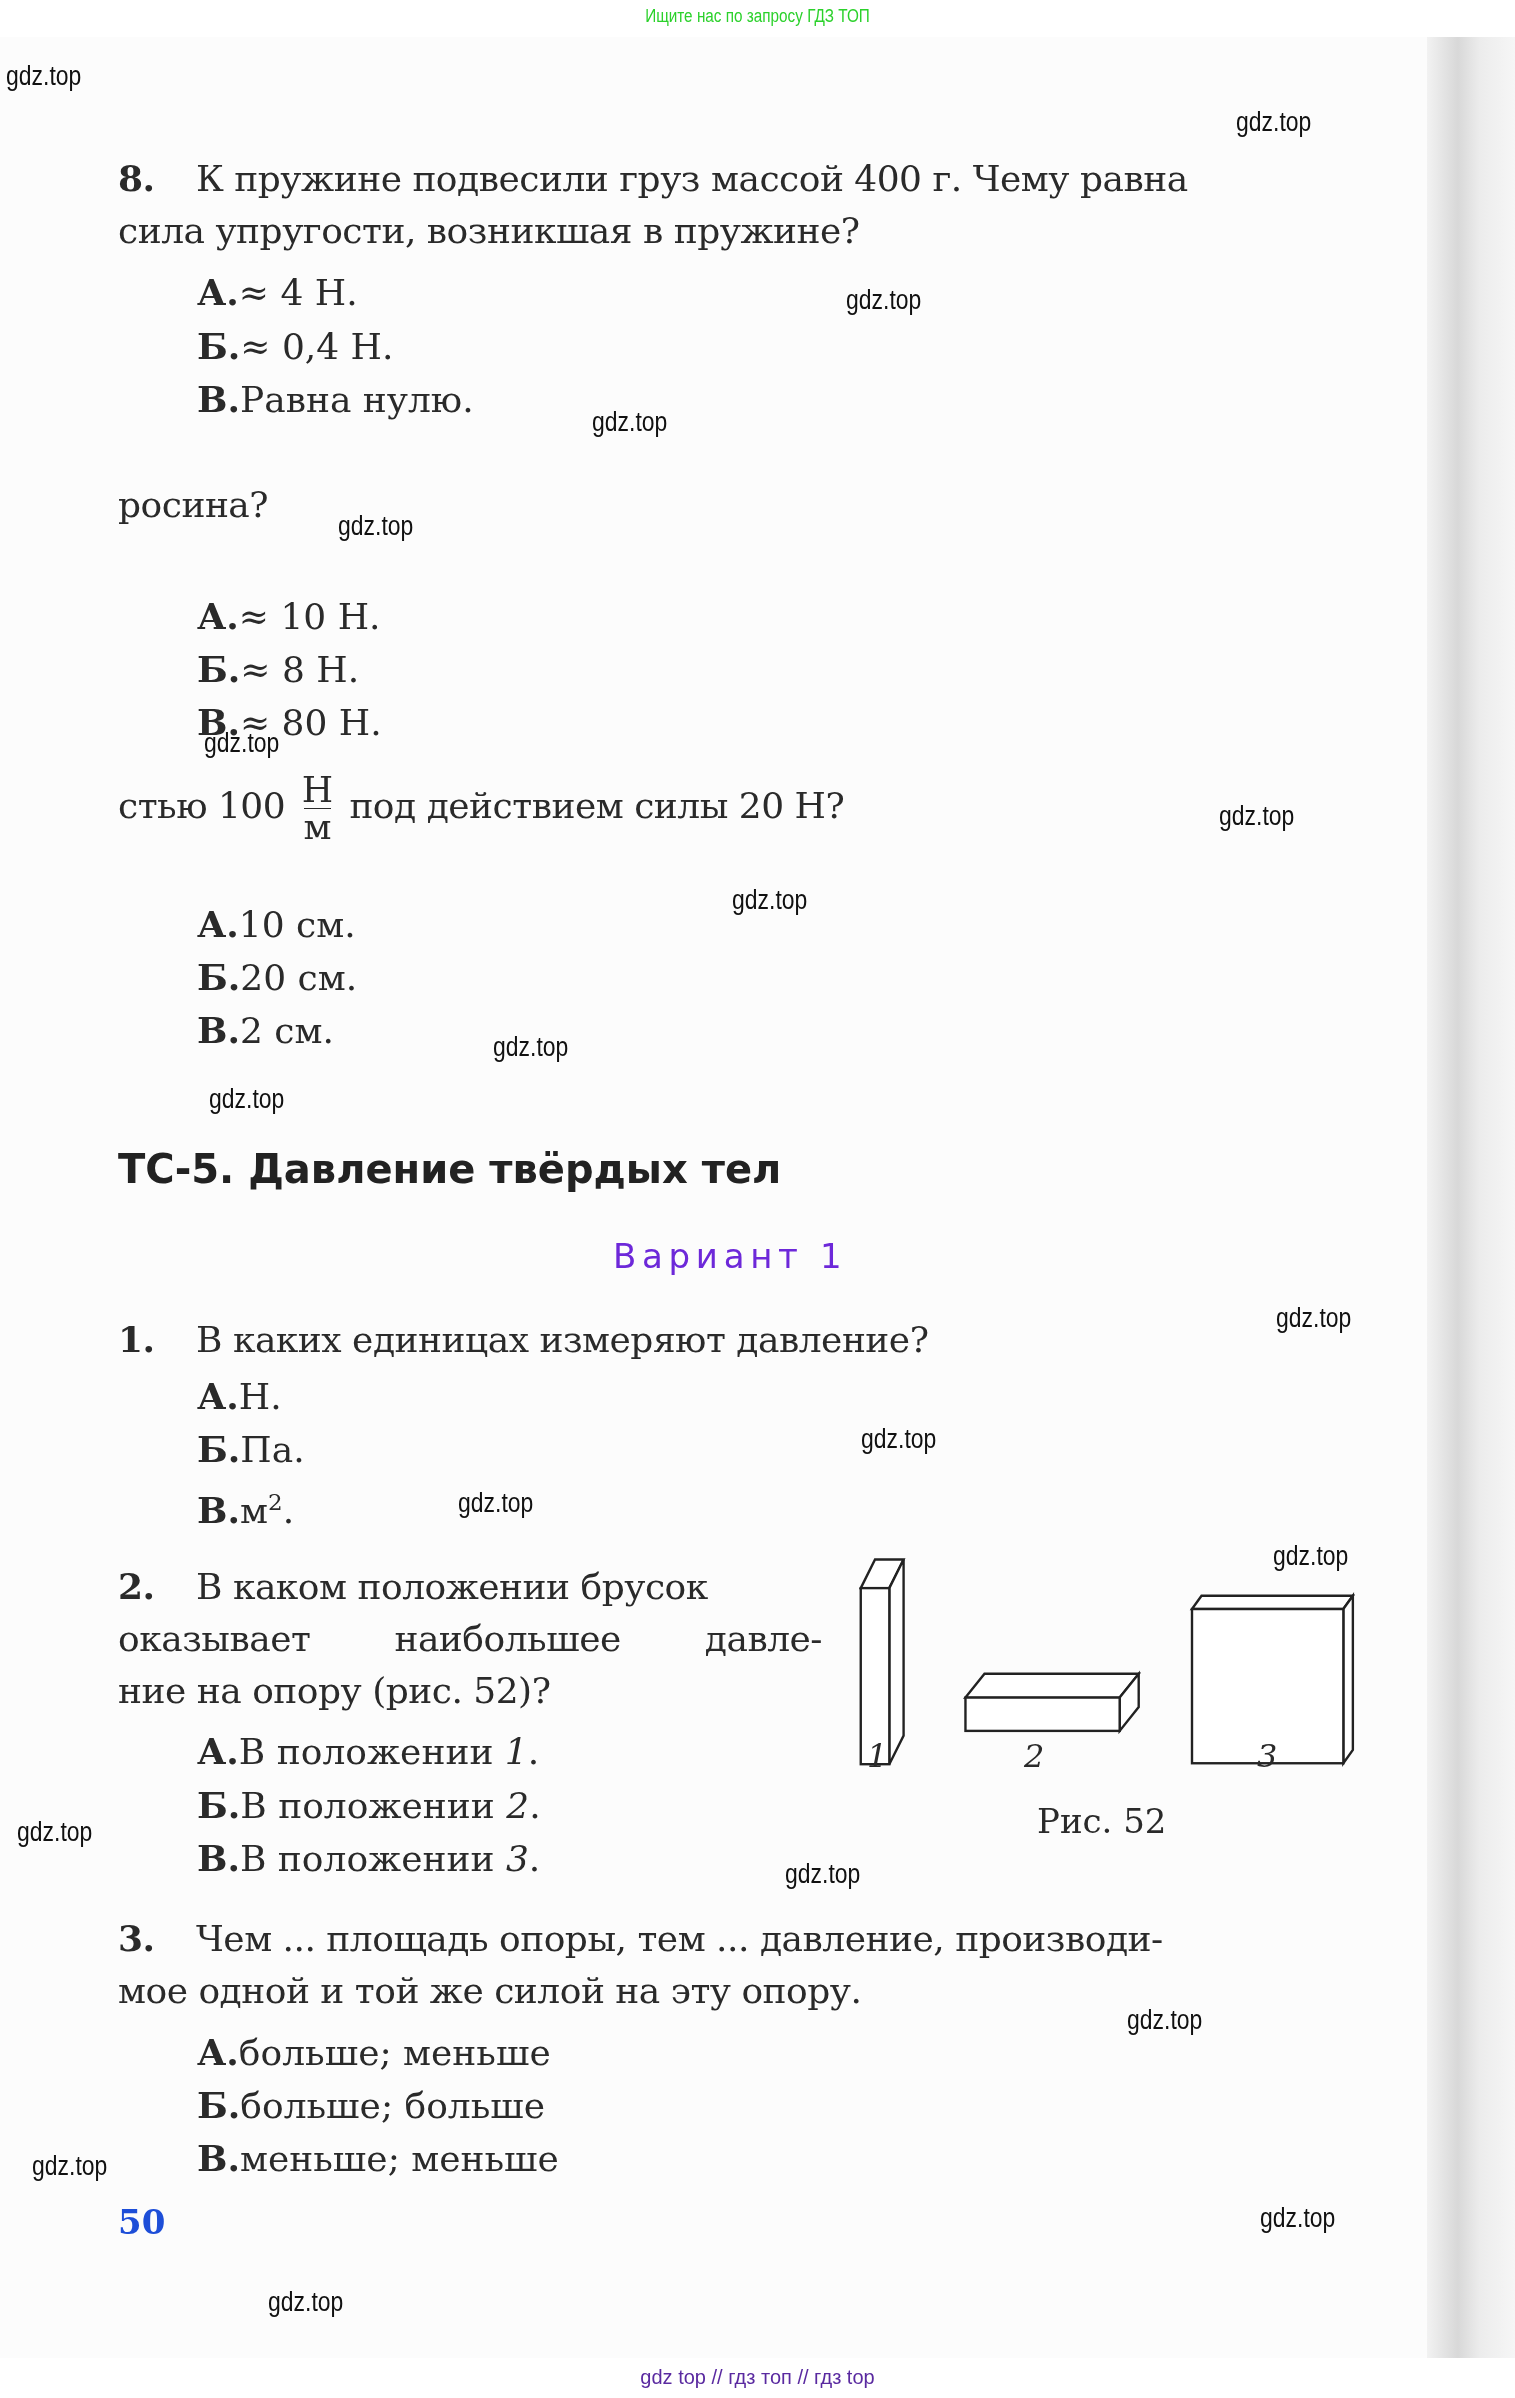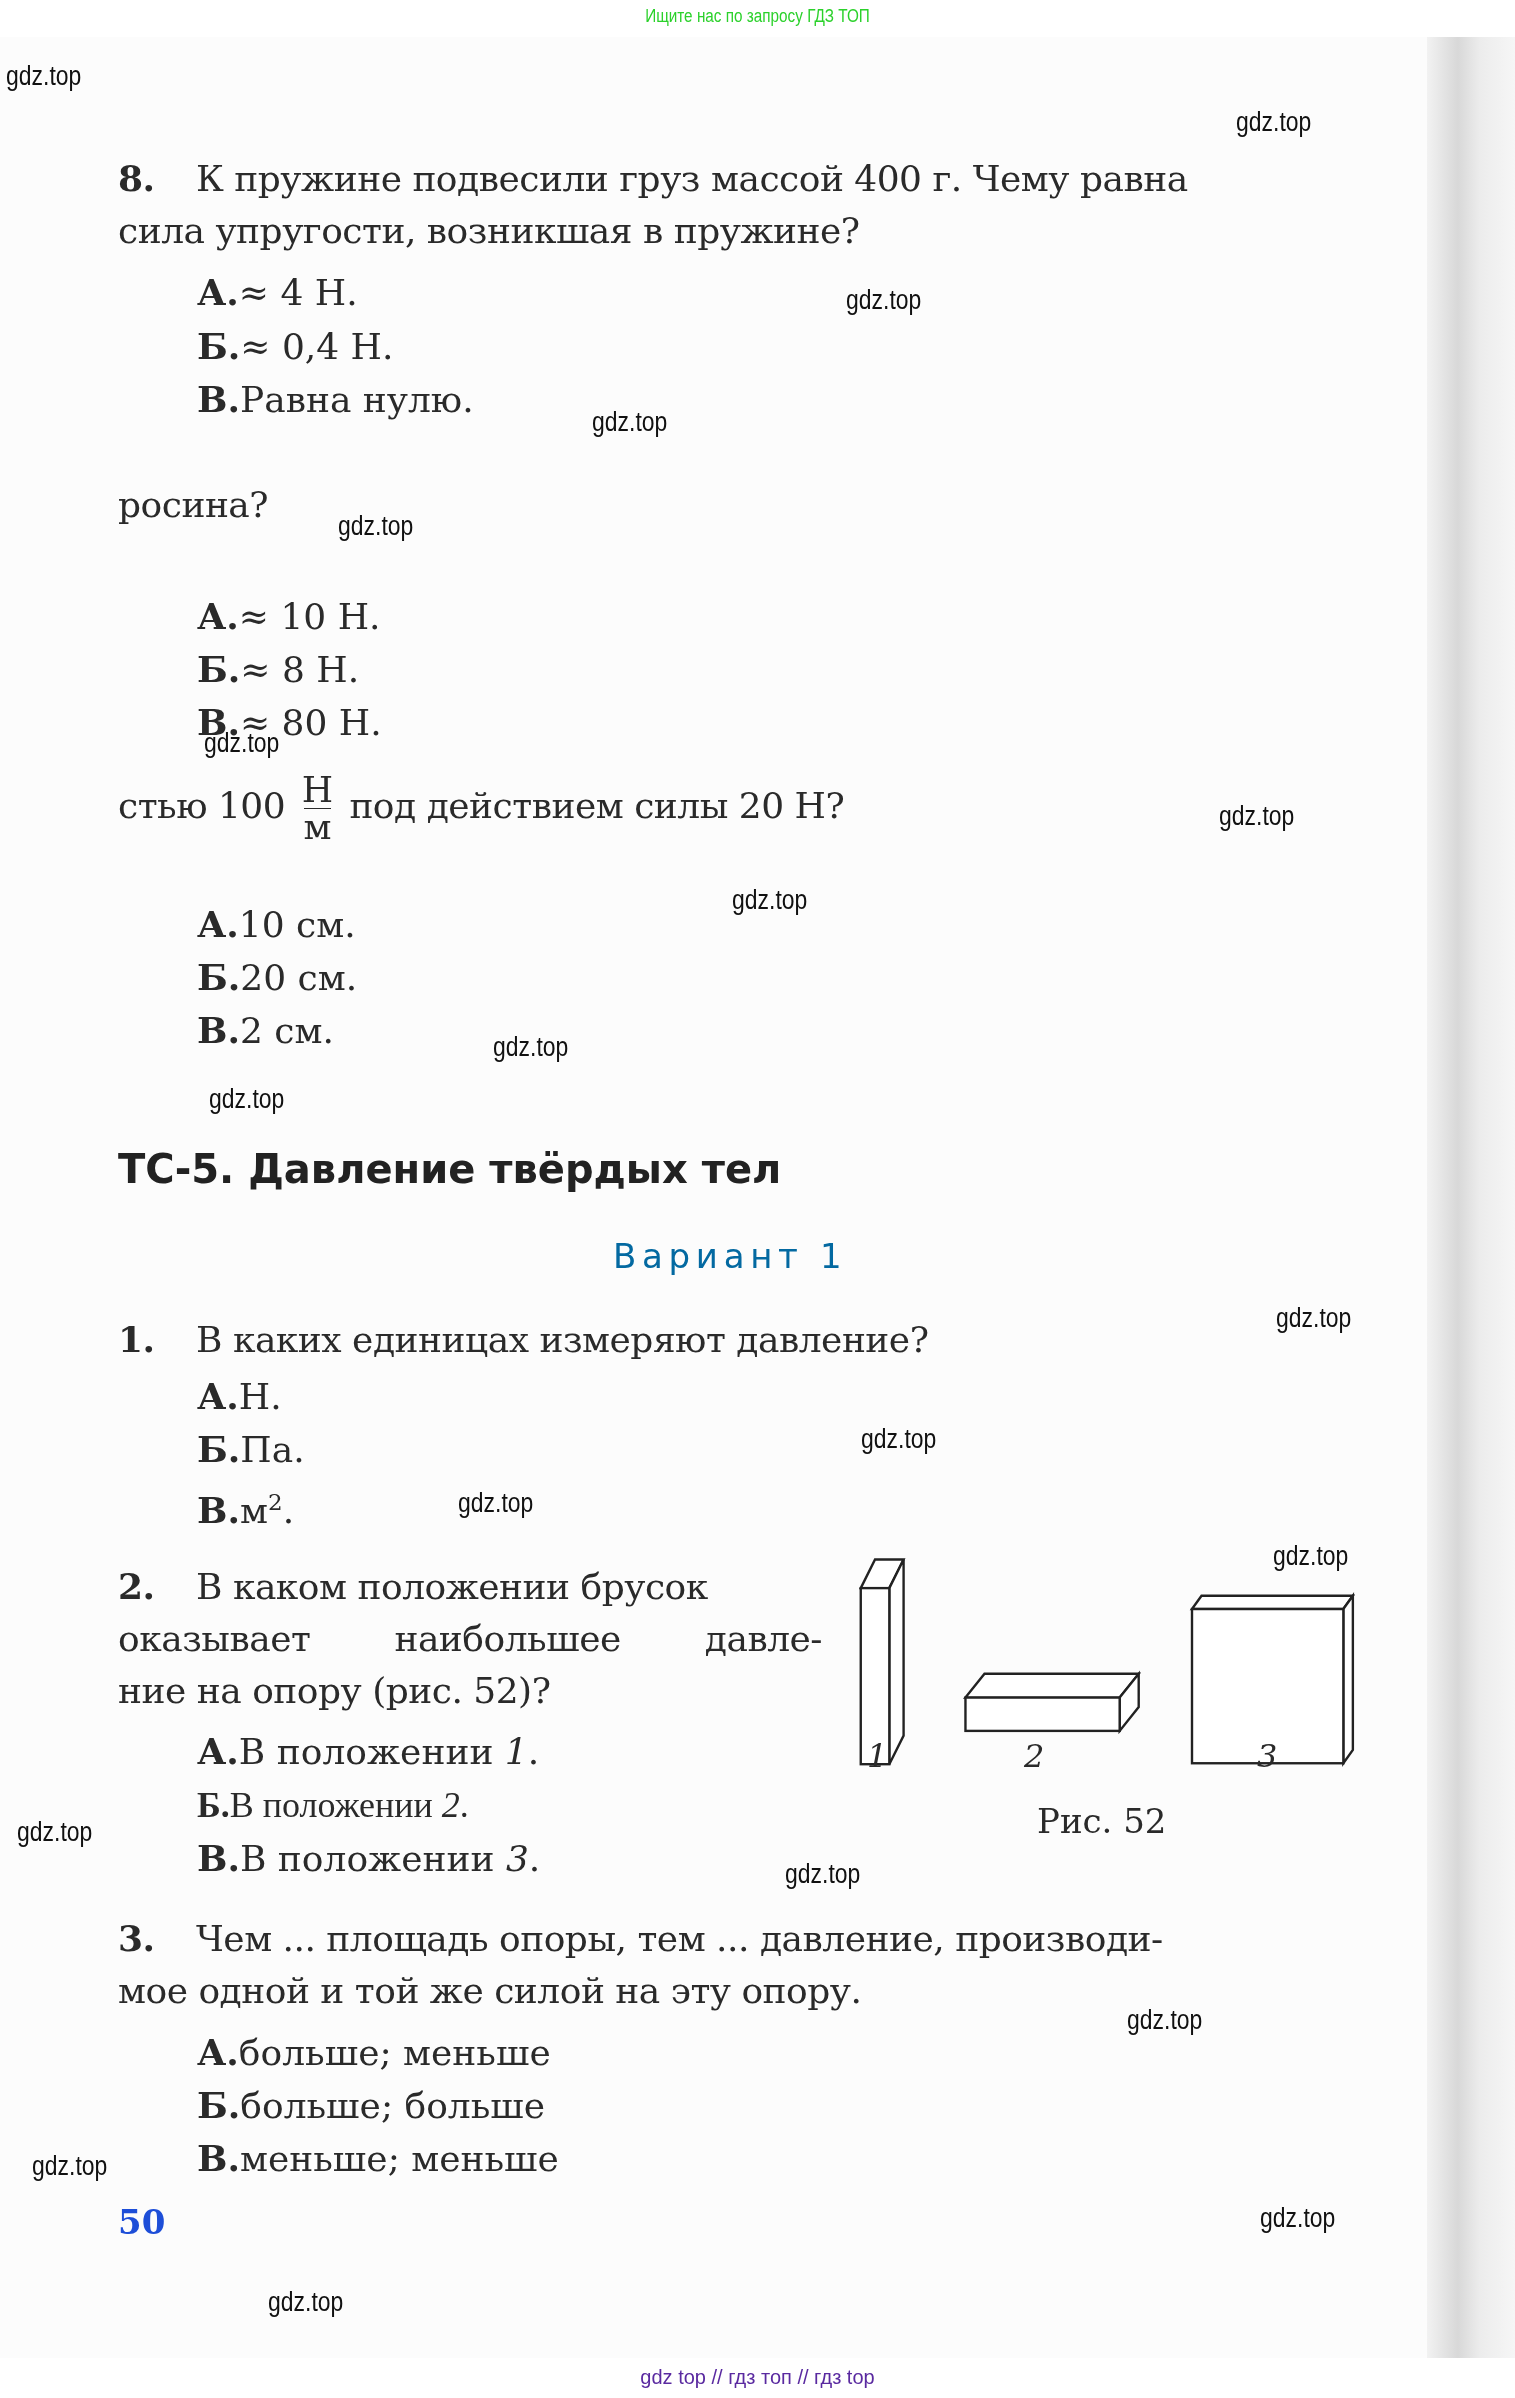--- a/index.html
+++ b/index.html
@@ -16,21 +16,21 @@
   .wm { position:absolute; font-family:"Liberation Sans", sans-serif; font-size:27px; color:#111;
         transform:scaleX(0.85); transform-origin:left top; }
   .q { position:absolute; left:118px; width:1265px; font-size:36px; line-height:52px; font-weight:normal;
        letter-spacing:-0.5px; }
   .qnum { font-weight:bold; display:inline-block; width:78px; }
   .ans { position:absolute; left:197px; font-size:36px; line-height:52px; }
   .ans b { font-weight:bold; }
   .sec-title { position:absolute; left:118px; top:1146px; font-family:"DejaVu Sans", sans-serif; font-weight:bold;
                font-size:40px; color:#222; }
   .variant { position:absolute; left:613px; top:1236px; font-family:"DejaVu Sans", sans-serif; font-size:34px;
-             letter-spacing:5.7px; color:#0369a1; }
+             letter-spacing:5.7px; color:#6d28d9; }
   .frac { display:inline-block; vertical-align:middle; text-align:center; line-height:36px; margin:0 5.7px; }
   .frac span { display:block; }
   .frac .bar { border-top:1.9px solid #2a2a2a; width:27px; margin:0 auto; }
   .fig { position:absolute; }
   .fig-label { position:absolute; font-size:32px; font-style:italic; }
   .fig-caption { position:absolute; font-size:34px; }
   .pagenum { position:absolute; left:118px; top:2202px; font-size:34px; font-weight:bold; color:#1d4ed8; }
   sup { font-size:23px; }
 </style>
 </head>
@@ -76,21 +76,21 @@
 <div class="ans" style="top:1370px;"><b>А.</b><span>Н.</span></div>
 <div class="ans" style="top:1423px;"><b>Б.</b><span>Па.</span></div>
 <div class="ans" style="top:1476px;"><b>В.</b><span>м</span><sup>2</sup><span>.</span></div>
 
 <div class="q" style="top:1560px; width:704px;">
   <div><span class="qnum">2.</span><span>В каком положении брусок</span></div>
   <div style="text-align:justify; text-align-last:justify;">оказывает наибольшее давле-</div>
   <div>ние на опору (рис. 52)?</div>
 </div>
 <div class="ans" style="top:1725px;"><b>А.</b><span>В положении </span><i>1</i><span>.</span></div>
-<div class="ans" style="top:1779px;font-family:Liberation Serif, serif;"><b>Б.</b><span>В положении </span><i>2</i><span>.</span></div>
+<div class="ans" style="top:1779px;"><b>Б.</b><span>В положении </span><i>2</i><span>.</span></div>
 <div class="ans" style="top:1832px;"><b>В.</b><span>В положении </span><i>3</i><span>.</span></div>
 
 <svg class="fig" style="left:856px; top:1550px;" width="514" height="219" viewBox="0 0 540 230">
   <g fill="#fff" stroke="#222" stroke-width="2.5">
 
     <polygon points="5,40 20,10 50,10 35,40"></polygon>
     <polygon points="35,40 50,10 50,195 35,225"></polygon>
     <rect x="5" y="40" width="30" height="185"></rect>
 
     <polygon points="115,155 135,130 297,130 277,155"></polygon>

